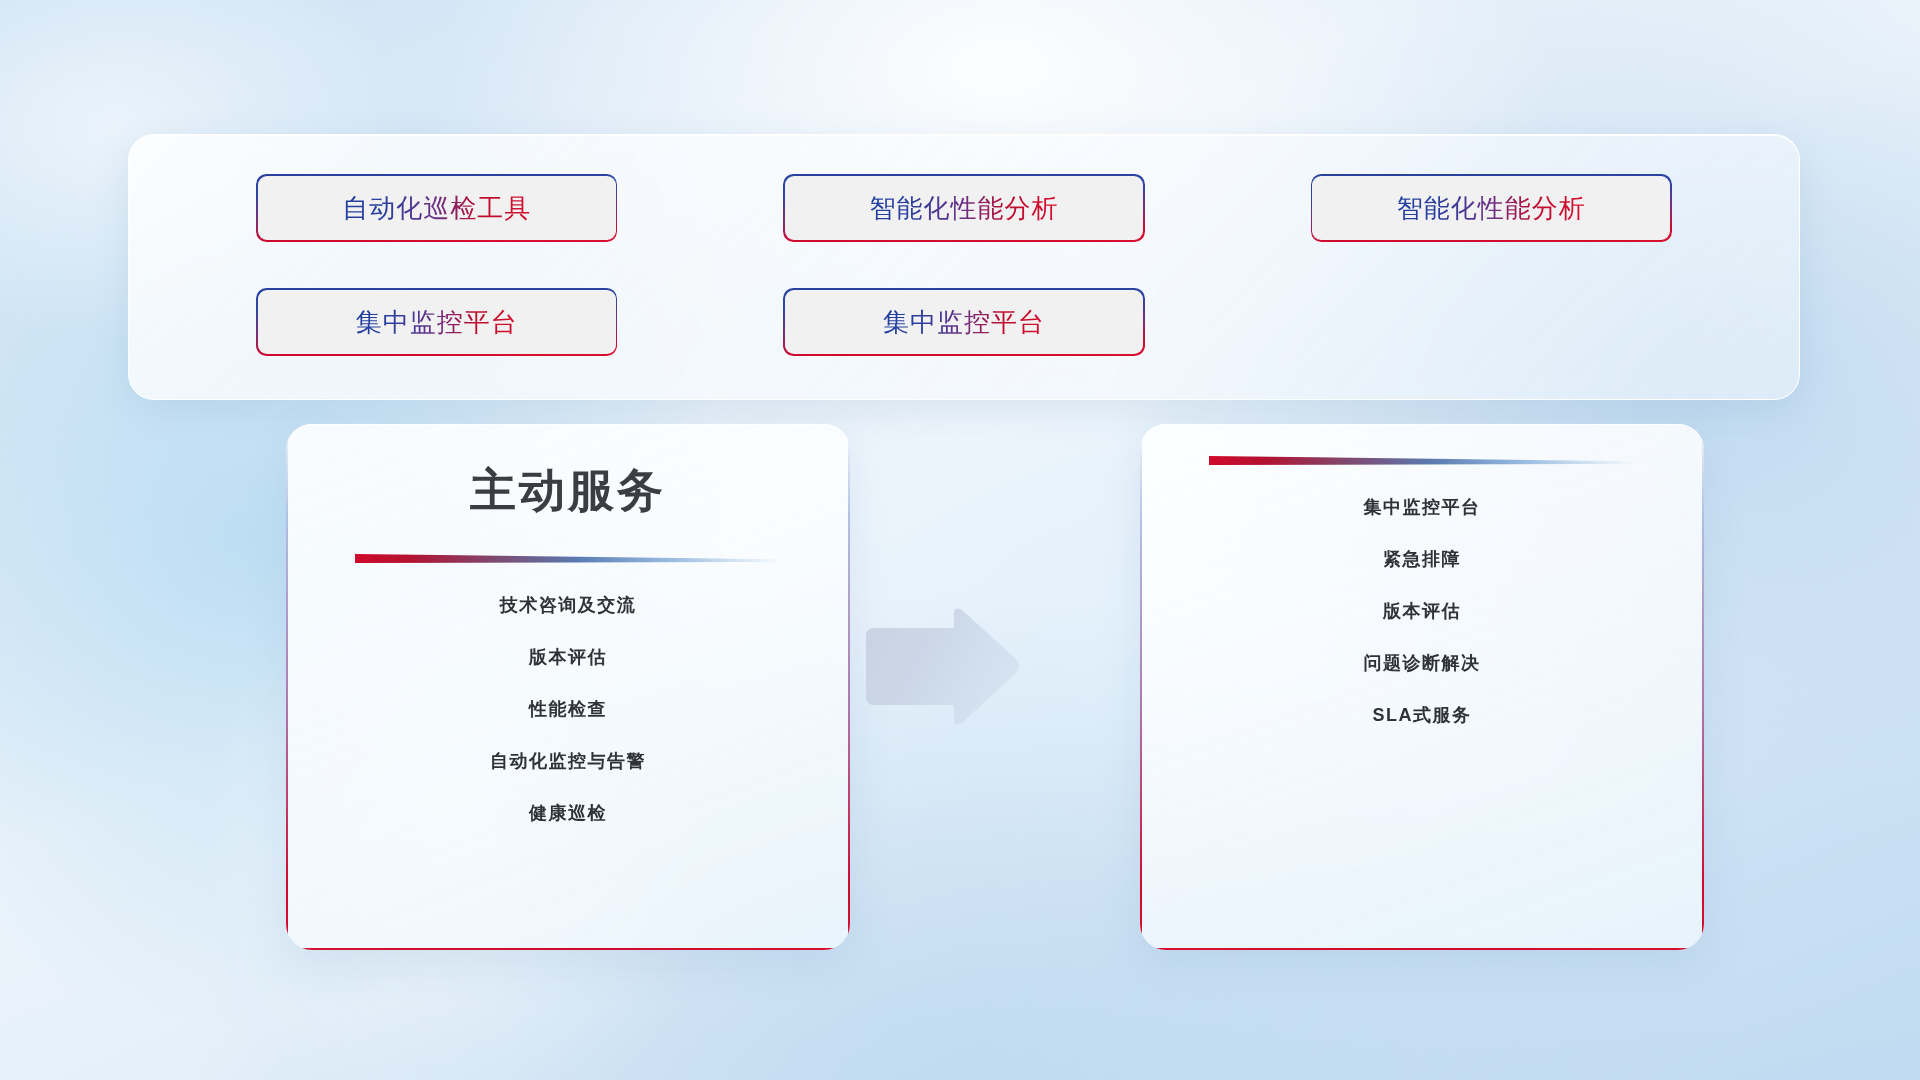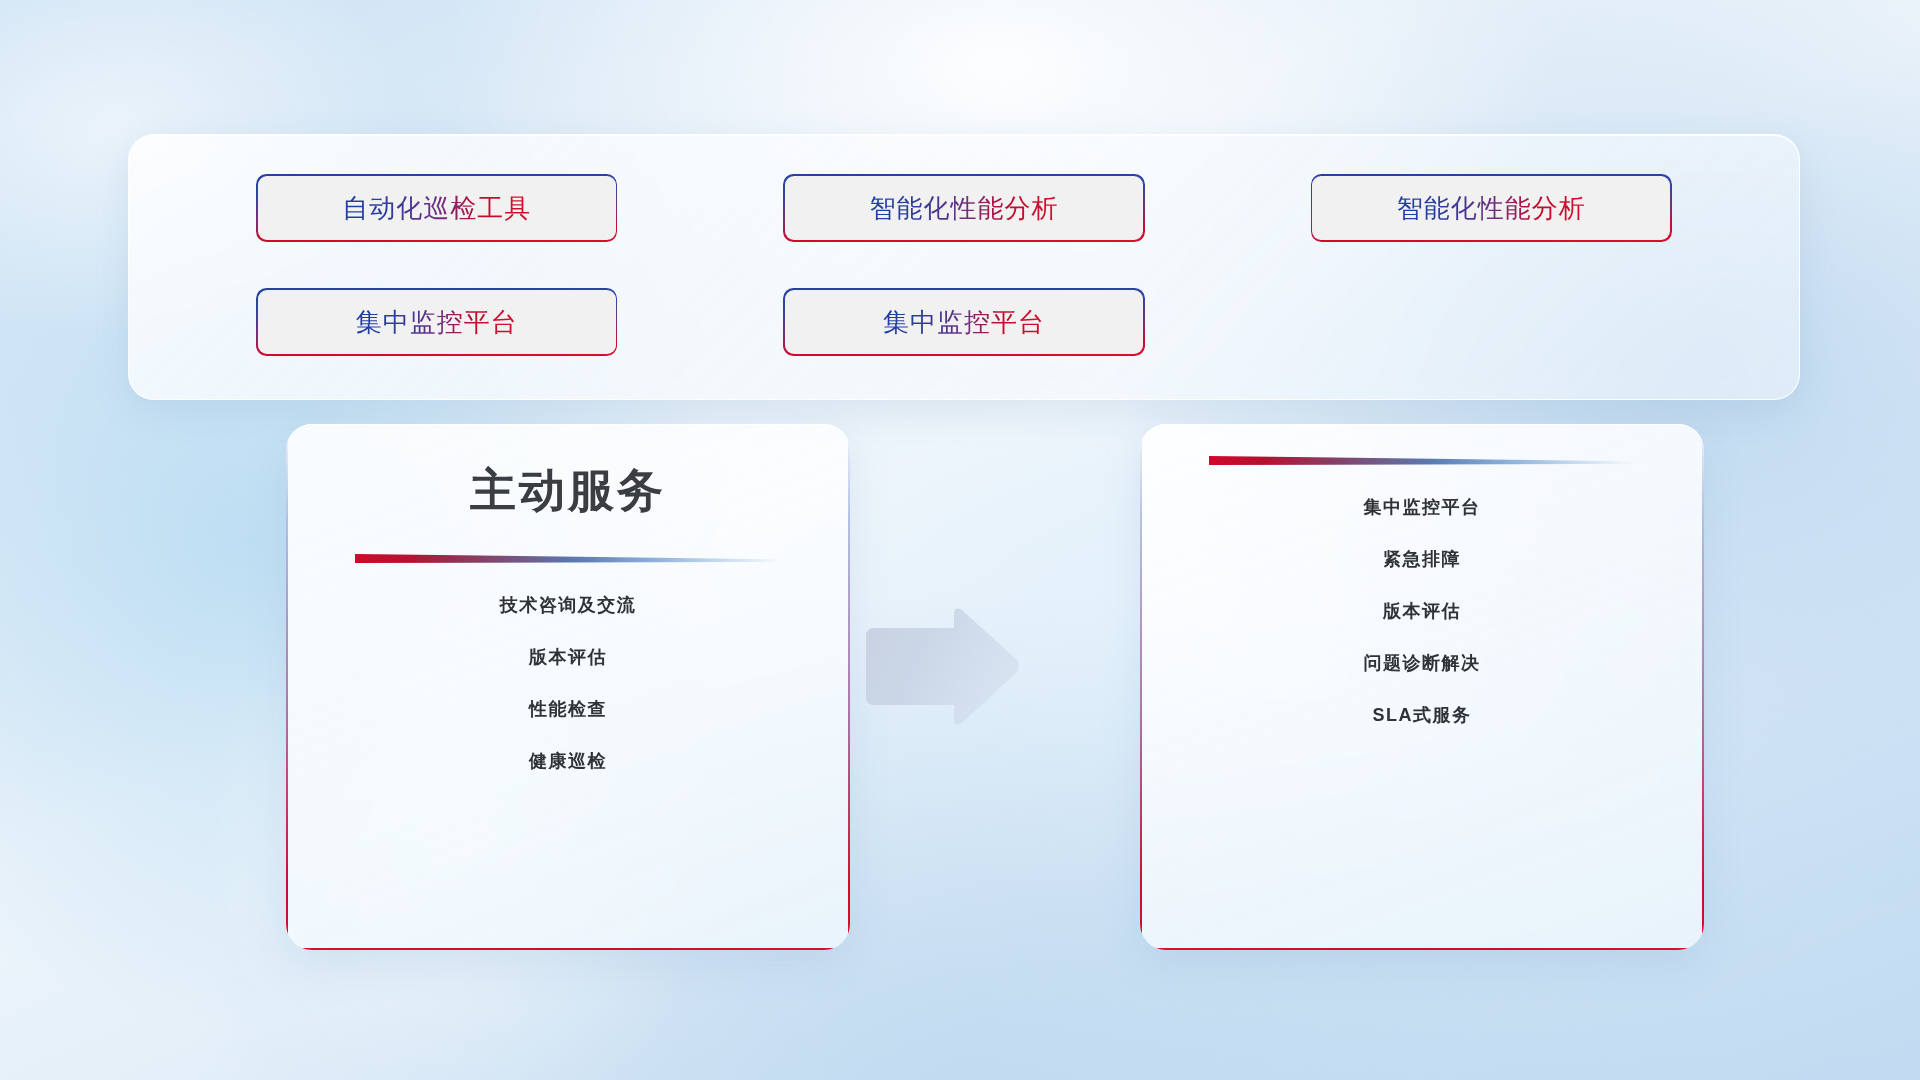--- a/index.html
+++ b/index.html
@@ -202,20 +202,21 @@
     <div class="card-title">主动服务</div>
 
     <div class="divider">
       <div class="wedge"></div>
     </div>
 
     <div class="item-list">
       <div class="list-item">技术咨询及交流</div>
       <div class="list-item">版本评估</div>
       <div class="list-item">性能检查</div>
+      <div class="list-item">自动化监控与告警</div>
       <div class="list-item">健康巡检</div>
     </div>
   </div>
 
   <div class="arrow-wrap">
     <svg viewBox="0 0 160 122" xmlns="http://www.w3.org/2000/svg" aria-hidden="true">
       <defs>
         <linearGradient id="arrowGrad" x1="0" y1="0" x2="1" y2="0.35">
           <stop offset="0%" stop-color="#c6cfe0"></stop>
           <stop offset="45%" stop-color="#c9d5e6"></stop>

